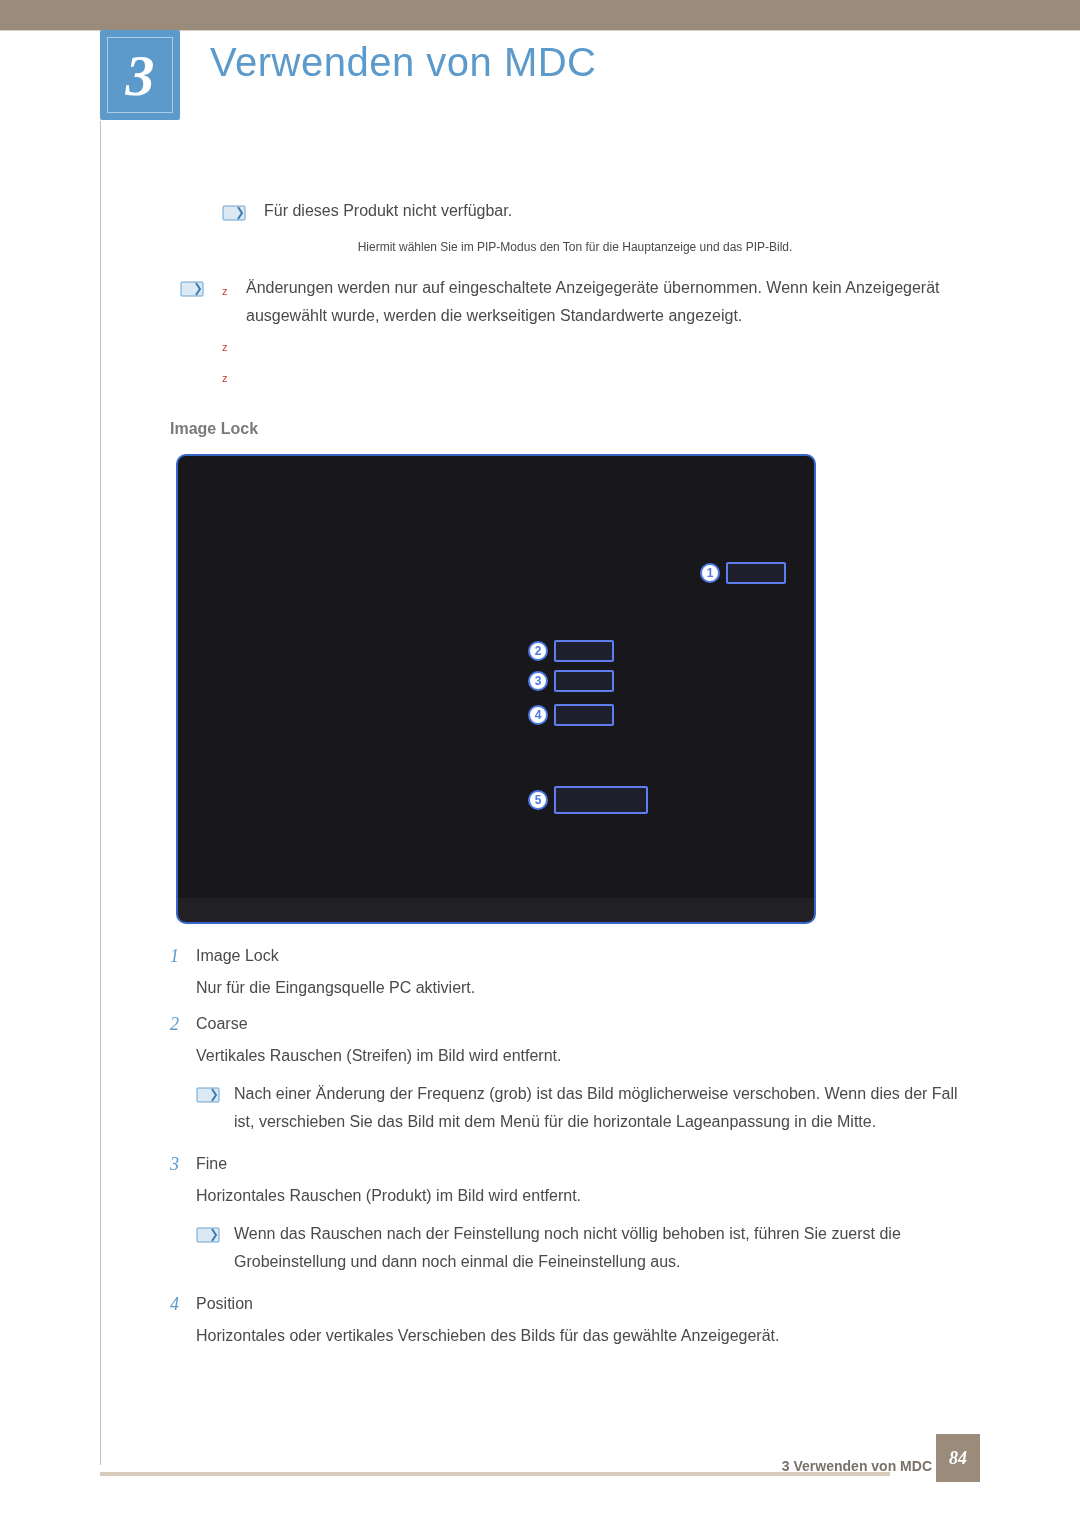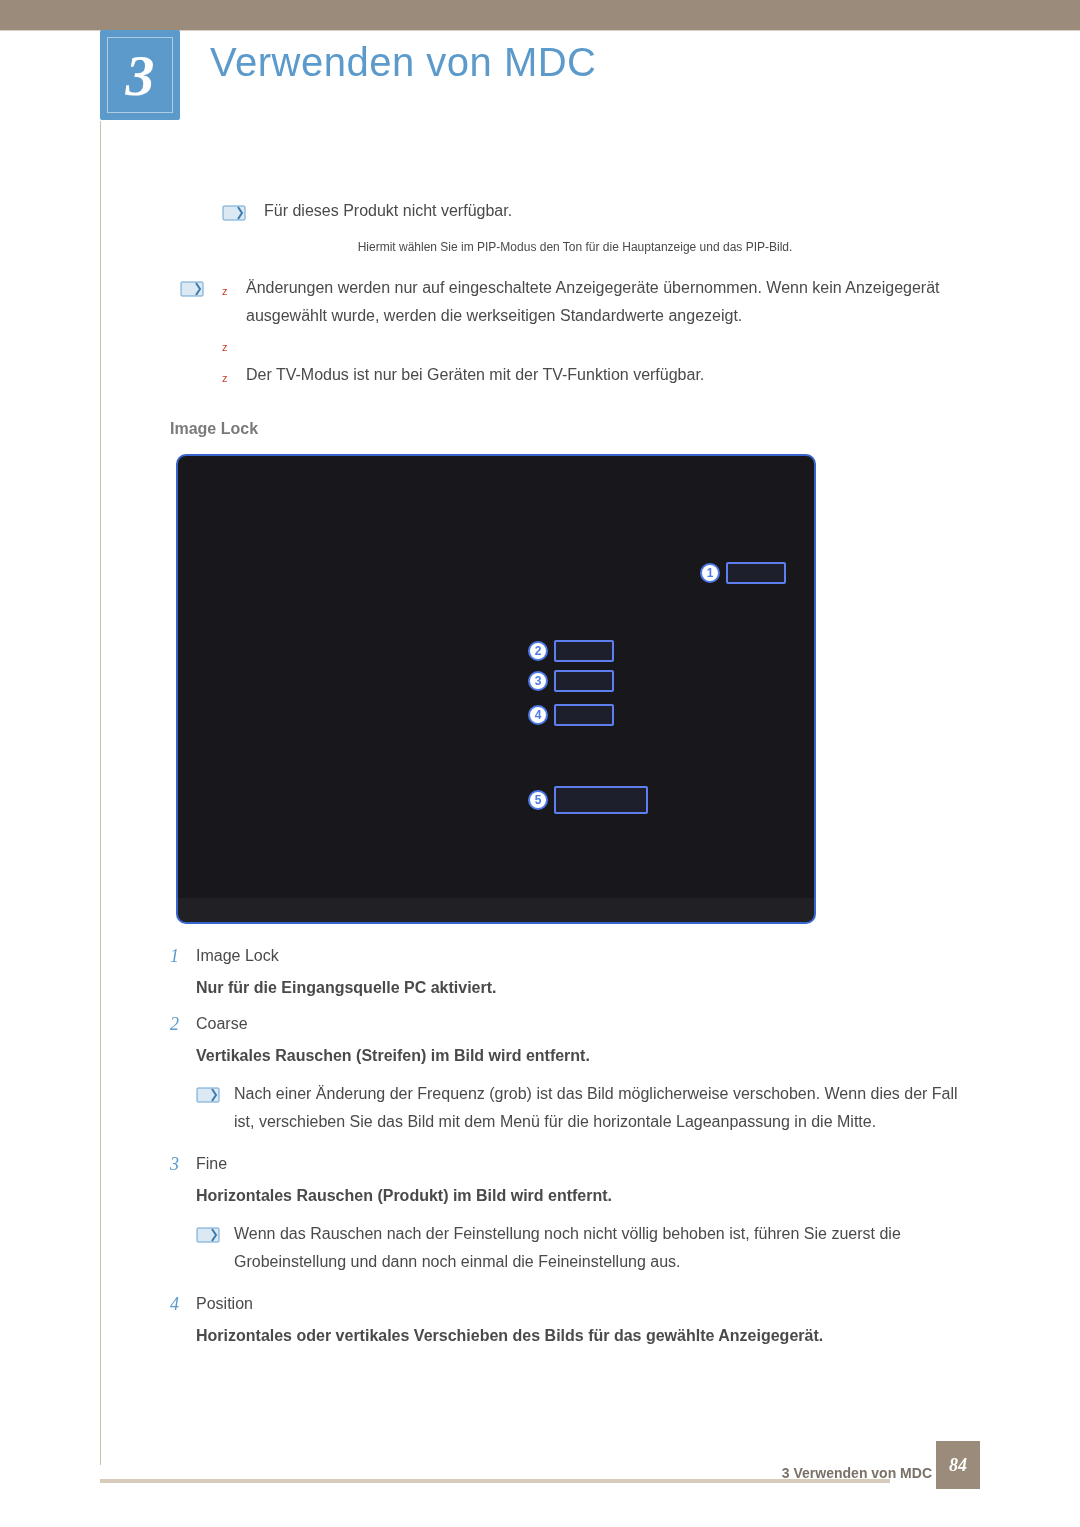--- a/index.html
+++ b/index.html
@@ -34,25 +34,25 @@
   .c2 { top: 184px; left: 350px; } .c2 .box { width: 60px; }
   .c3 { top: 214px; left: 350px; } .c3 .box { width: 60px; }
   .c4 { top: 248px; left: 350px; } .c4 .box { width: 60px; }
   .c5 { top: 330px; left: 350px; } .c5 .box { width: 94px; height: 28px; }
   
   .nlist { margin-left: -10px; }
   .n-item { display: flex; font-size: 16px; line-height: 28px; margin-bottom: 8px; }
   .n-num { width: 26px; flex-shrink: 0; color: #5b9acb; font-style: italic; font-family: Georgia, 'Times New Roman', serif; font-size: 18px; }
   .n-body { flex: 1; }
   .n-title { color: #4a4a4a; }
-  .n-desc { display: block; margin-top: 4px; font-weight: bold; }
+  .n-desc { display: block; margin-top: 4px; }
   .sub-note { display: flex; margin-top: 10px; margin-bottom: 6px; }
   .sub-note .note-icon { margin-right: 14px; }
   
-  .footer { position: absolute; bottom: 44px; left: 100px; right: 100px; height: 30px; }
+  .footer { position: absolute; bottom: 51px; left: 100px; right: 100px; height: 30px; }
   .foot-left { position: absolute; left: 0; bottom: 0; width: 790px; height: 4px; background: #d7ccbc; }
   .foot-label { position: absolute; right: 48px; bottom: 2px; font-size: 14px; color: #7a7168; font-weight: 700; }
   .foot-pagebox { position: absolute; right: 0; bottom: -6px; width: 44px; height: 48px; background: #9b8b7a; color: #fff; display: flex; align-items: center; justify-content: center; font-size: 18px; font-weight: 700; font-style: italic; font-family: Georgia, 'Times New Roman', serif; }
 </style>
 </head>
 <body>
 
 <div class="page">
   <div class="top-brown"></div>
   <div class="top-line"></div>
@@ -85,21 +85,20 @@
       <div class="z-list" style="margin-left:0; flex:1;">
         <div class="z-item">
             <span class="z-mark">z</span>
             <span>Änderungen werden nur auf eingeschaltete Anzeigegeräte übernommen. Wenn kein Anzeigegerät ausgewählt wurde, werden die werkseitigen Standardwerte angezeigt.</span>
           </div>
         <div class="z-item">
             <span class="z-mark">z</span>
           </div>
         <div class="z-item">
             <span class="z-mark">z</span>
-            <span>Der TV-Modus ist nur bei Geräten mit der TV-Funktion verfügbar.</span>
           </div>
       </div>
     </div>
 
     <div class="section-h">Image Lock</div>
 
     <div class="shot-wrap">
       <div class="shot-bar-bottom"></div>
       <div class="callout c1">
           <span class="num">1</span>

